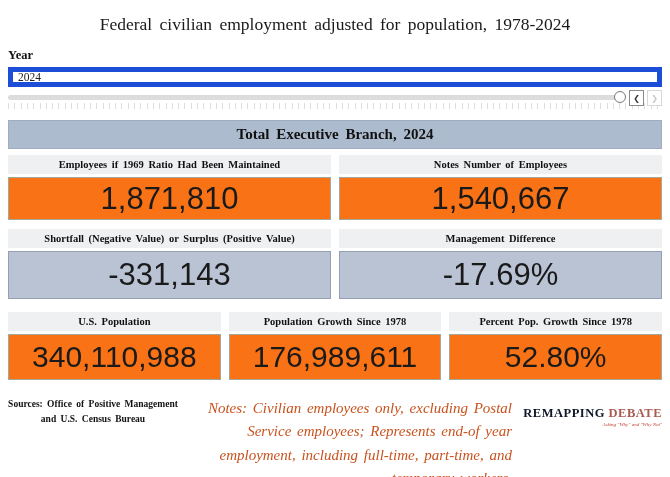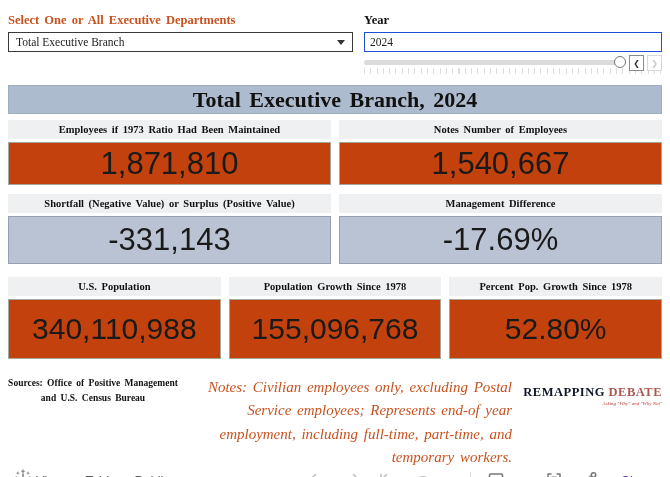--- a/index.html
+++ b/index.html
@@ -10,44 +10,44 @@
 
   .main-title { margin-top:14px; text-align:center; font-size:17.5px; color:#1a1a1a; word-spacing:3px; }
 
   .controls { display:flex; margin-top:13px; gap:11px; }
   .ctrl-left { width:345px; }
   .ctrl-right { flex:1; }
   .dept-label { color:#c8521e; font-weight:bold; font-size:12.5px; word-spacing:2px; margin-bottom:4px; }
   .year-label { color:#111; font-weight:bold; font-size:12.5px; margin-bottom:4px; }
   .dropdown { height:20px; border:1px solid #3a3a3a; background:#fff; display:flex; align-items:center; justify-content:space-between; padding:0 7px; font-size:11.5px; color:#222; }
   .dd-caret { width:0; height:0; border-left:4px solid transparent; border-right:4px solid transparent; border-top:5px solid #333; }
-  .year-input { width:100%; height:20px; border:1px solid #1d4ed8; font-family:"Liberation Serif", serif; font-size:11.5px; color:#222; padding:0 5px; }
+  .year-input { width:100%; height:20px; border:5px solid #1d4ed8; font-family:"Liberation Serif", serif; font-size:11.5px; color:#222; padding:0 5px; }
 
   .slider-row { position:relative; height:20px; margin-top:3px; }
   .slider-track { position:absolute; left:0; right:44px; top:5px; height:5px; background:#dcdcdc; border-radius:3px; }
   .slider-handle { position:absolute; right:36px; top:1px; width:12px; height:12px; border-radius:50%; background:#fff; border:1px solid #767676; }
   .slider-btn { position:absolute; top:0; width:15px; height:16px; display:flex; align-items:center; justify-content:center; font-size:8px; background:#fff; }
   .slider-btn.prev { right:18px; border:1px solid #8a8a8a; color:#333; }
   .slider-btn.next { right:0; border:1px solid #d8d8d8; color:#c9c9c9; }
   .slider-ticks { position:absolute; left:0; right:0; top:13px; height:6px;
     background:repeating-linear-gradient(to right, #dedede 0, #dedede 1px, transparent 1px, transparent 6.3px); }
 
-  .banner { margin-top:10px; height:29px; background:#adbbce; border:1px solid #9fadc2; display:flex; align-items:center; justify-content:center; font-weight:bold; font-size:22px; color:#111; word-spacing:3px; }
+  .banner { margin-top:10px; height:29px; background:#adbbce; border:1px solid #9fadc2; display:flex; align-items:center; justify-content:center; font-weight:bold; font-size:15px; color:#111; word-spacing:3px; }
 
   .stat-row { display:flex; gap:8px; }
   .stat-row.r1 { margin-top:6px; }
   .stat-row.r2 { margin-top:9px; }
   .stat-row.r3 { margin-top:13px; }
   .stat-card { flex:1; }
   .stat-label { background:#eef0f2; text-align:center; font-weight:bold; font-size:10.5px; color:#111; padding:4px 2px; word-spacing:2px; }
   .stat-value { margin-top:3px; border:1px solid #a3a89d; display:flex; align-items:center; justify-content:center; font-family:"Liberation Sans", sans-serif; font-size:31px; color:#1a1a1a; }
   .r1 .stat-value { height:43px; }
   .r2 .stat-value { height:48px; }
-  .r3 .stat-value { height:60px; font-size:30px; }
-  .stat-value.green { background:#c2410c; border-color:#a3a89d; }
+  .r3 .stat-value { height:46px; font-size:30px; }
+  .stat-value.green { background:#f97316; border-color:#a3a89d; }
   .stat-value.blue  { background:#b9c3d4; border-color:#95a0b3; }
 
   .footer { display:flex; margin-top:17px; align-items:flex-start; }
   .sources { width:170px; text-align:center; font-weight:bold; font-size:9.5px; line-height:1.55; color:#111; word-spacing:2px; }
   .notes { flex:1; padding:0 8px; text-align:right; font-style:italic; font-size:15px; line-height:1.55; color:#c8521e; word-spacing:2px; }
   .logo { width:142px; padding-top:9px; text-align:right; }
   .logo-line { font-weight:bold; font-size:12.5px; letter-spacing:0.5px; white-space:nowrap; }
   .logo-word1 { color:#0f172a; }
   .logo-word2 { color:#a85a50; }
   .logo-tagline { font-size:5px; font-style:italic; color:#c0392b; margin-top:1px; }
@@ -64,47 +64,41 @@
   svg.gl { fill:none; stroke-width:1.5; stroke-linecap:round; stroke-linejoin:round; }
   .caret-dim { width:0; height:0; border-left:4px solid transparent; border-right:4px solid transparent; border-top:5px solid #bdbdbd; }
   .caret-act { width:0; height:0; border-left:4px solid transparent; border-right:4px solid transparent; border-top:5px solid #787878; }
 </style>
 </head>
 <body>
 
 <div class="page">
   <div class="content">
 
+    <div class="main-title">Federal civilian employment adjusted for population, 1978-2024</div>
 
     <div class="controls">
-      <div class="ctrl-left">
-        <div class="dept-label">Select One or All Executive Departments</div>
-        <div class="dropdown">
-          <span>Total Executive Branch</span>
-          <span class="dd-caret"></span>
-        </div>
-      </div>
       <div class="ctrl-right">
         <div class="year-label">Year</div>
         <input class="year-input" type="text" value="2024" style="">
         <div class="slider-row">
           <div class="slider-track"></div>
           <div class="slider-ticks"></div>
           <div class="slider-handle"></div>
           <div class="slider-btn prev">❮</div>
           <div class="slider-btn next">❯</div>
         </div>
       </div>
     </div>
 
     <div class="banner">Total Executive Branch, 2024</div>
 
     <div class="stat-row r1">
       <div class="stat-card">
-        <div class="stat-label">Employees if 1973 Ratio Had Been Maintained</div>
+        <div class="stat-label">Employees if 1969 Ratio Had Been Maintained</div>
         <div class="stat-value green">1,871,810</div>
       </div>
       <div class="stat-card">
         <div class="stat-label">Notes Number of Employees</div>
         <div class="stat-value green">1,540,667</div>
       </div>
     </div>
 
     <div class="stat-row r2">
       <div class="stat-card">
@@ -117,21 +111,21 @@
       </div>
     </div>
 
     <div class="stat-row r3">
       <div class="stat-card">
         <div class="stat-label">U.S. Population</div>
         <div class="stat-value green">340,110,988</div>
       </div>
       <div class="stat-card">
         <div class="stat-label">Population Growth Since 1978</div>
-        <div class="stat-value green">155,096,768</div>
+        <div class="stat-value green">176,989,611</div>
       </div>
       <div class="stat-card">
         <div class="stat-label">Percent Pop. Growth Since 1978</div>
         <div class="stat-value green">52.80%</div>
       </div>
     </div>
 
     <div class="footer">
       <div class="sources">Sources: Office of Positive Management and U.S. Census Bureau</div>
       <div class="notes">Notes: Civilian employees only, excluding Postal Service employees; Represents end-of year employment, including full-time, part-time, and temporary workers.</div>

